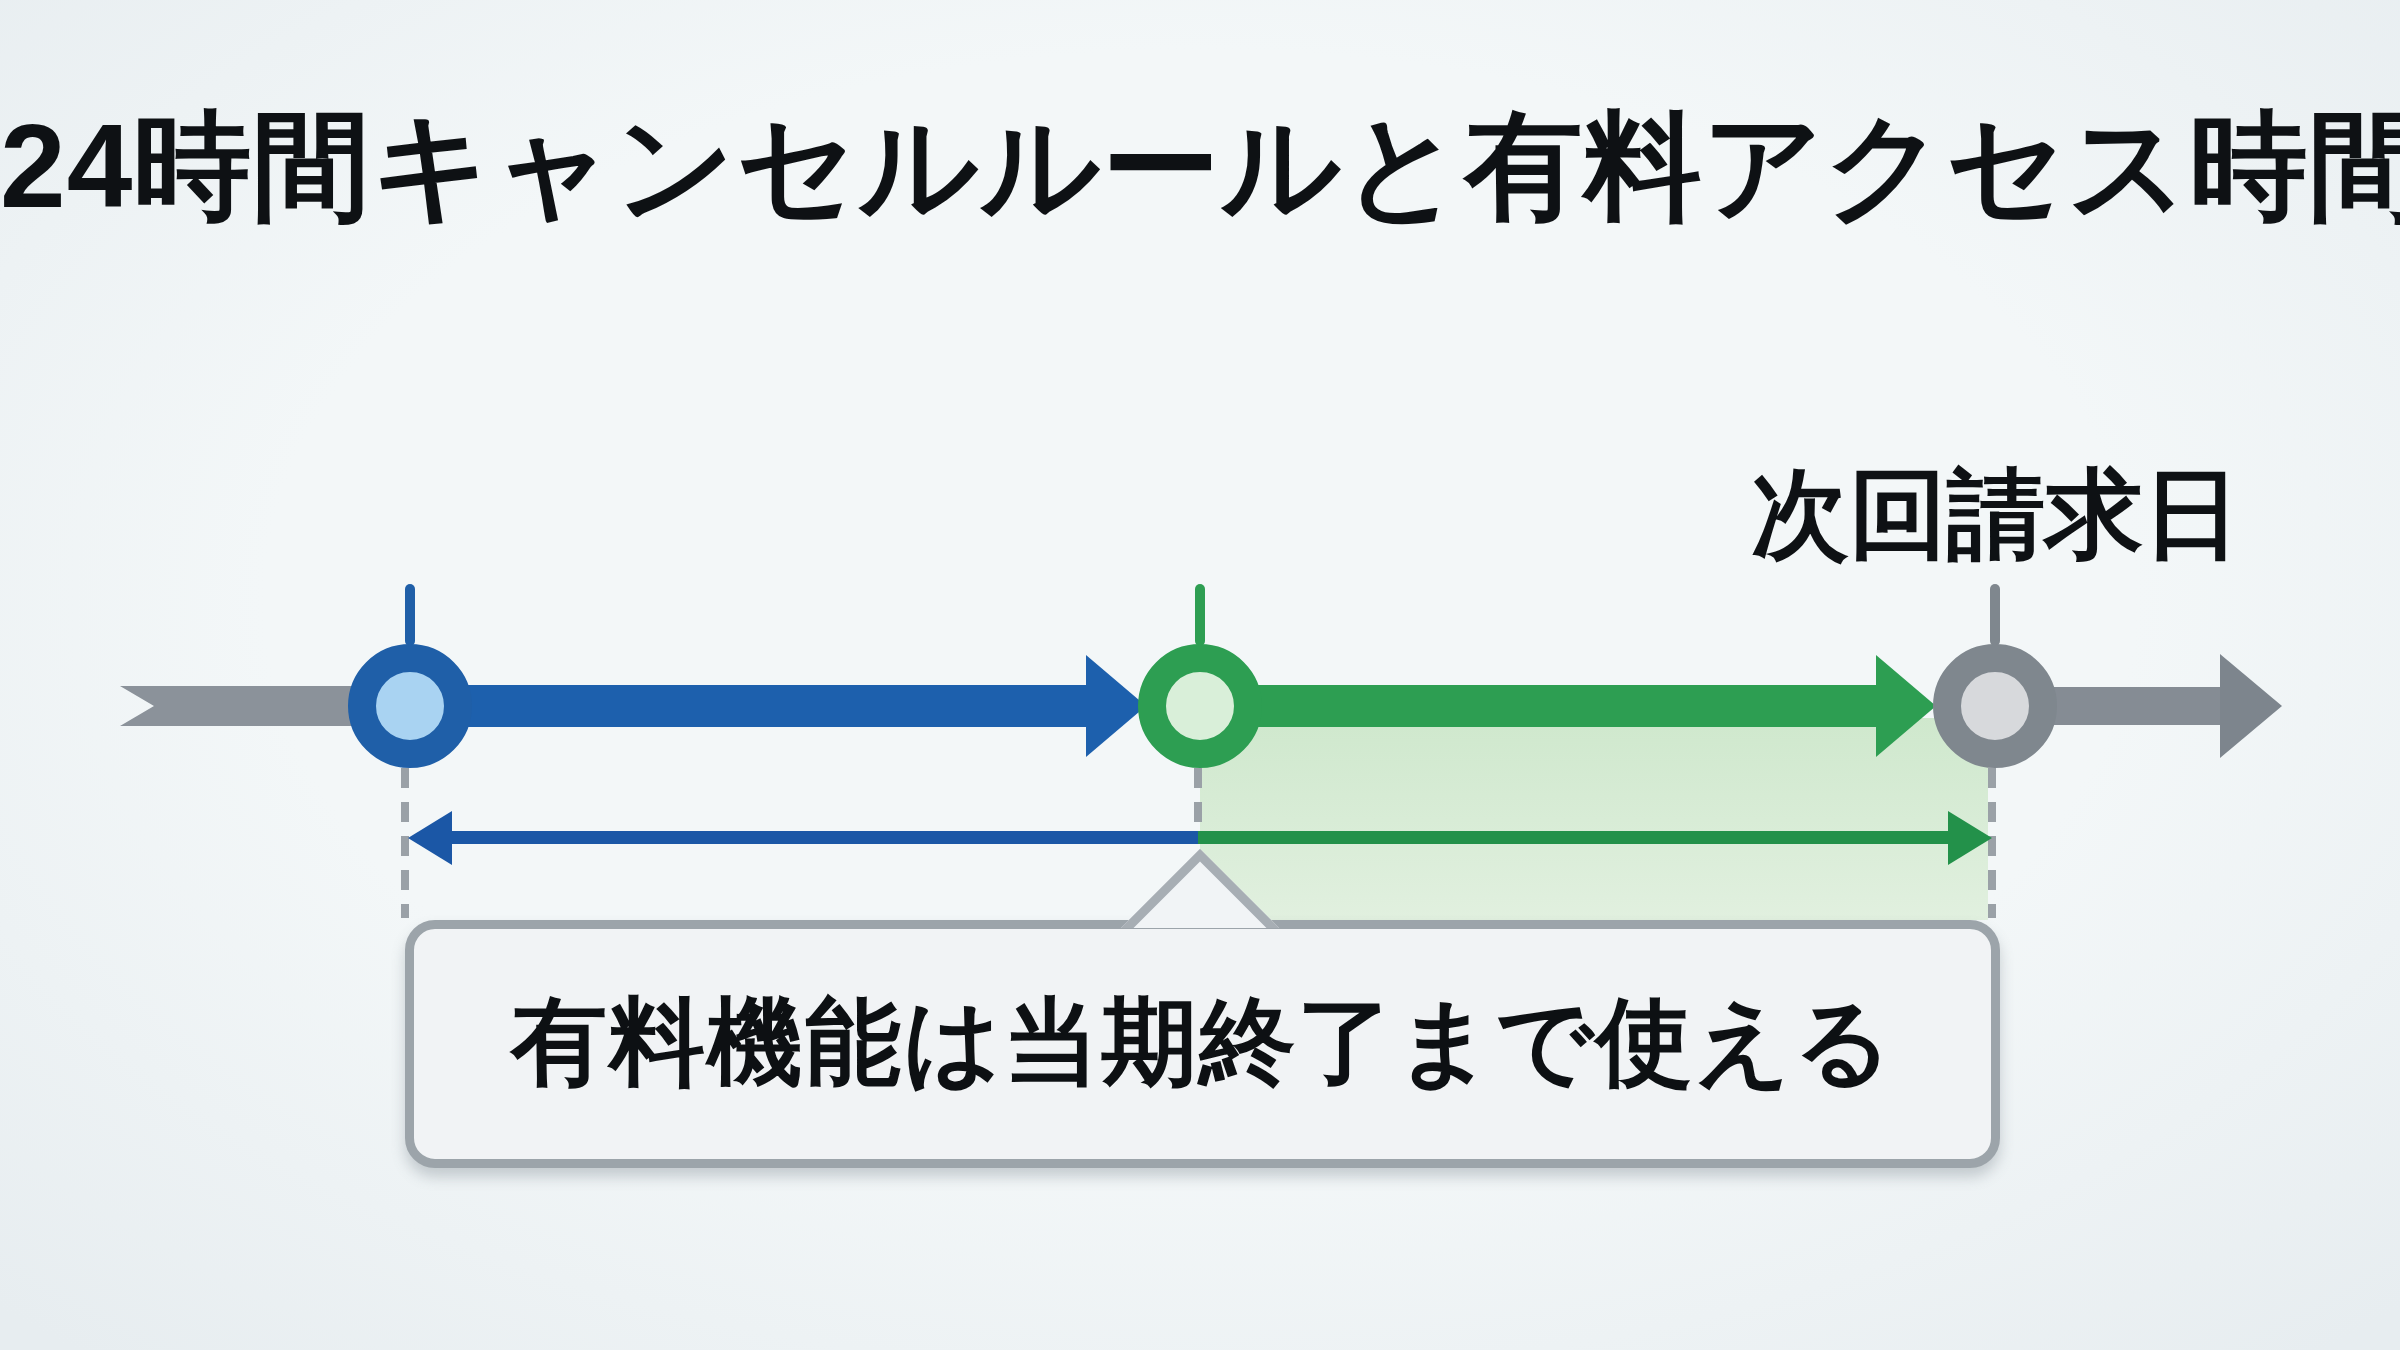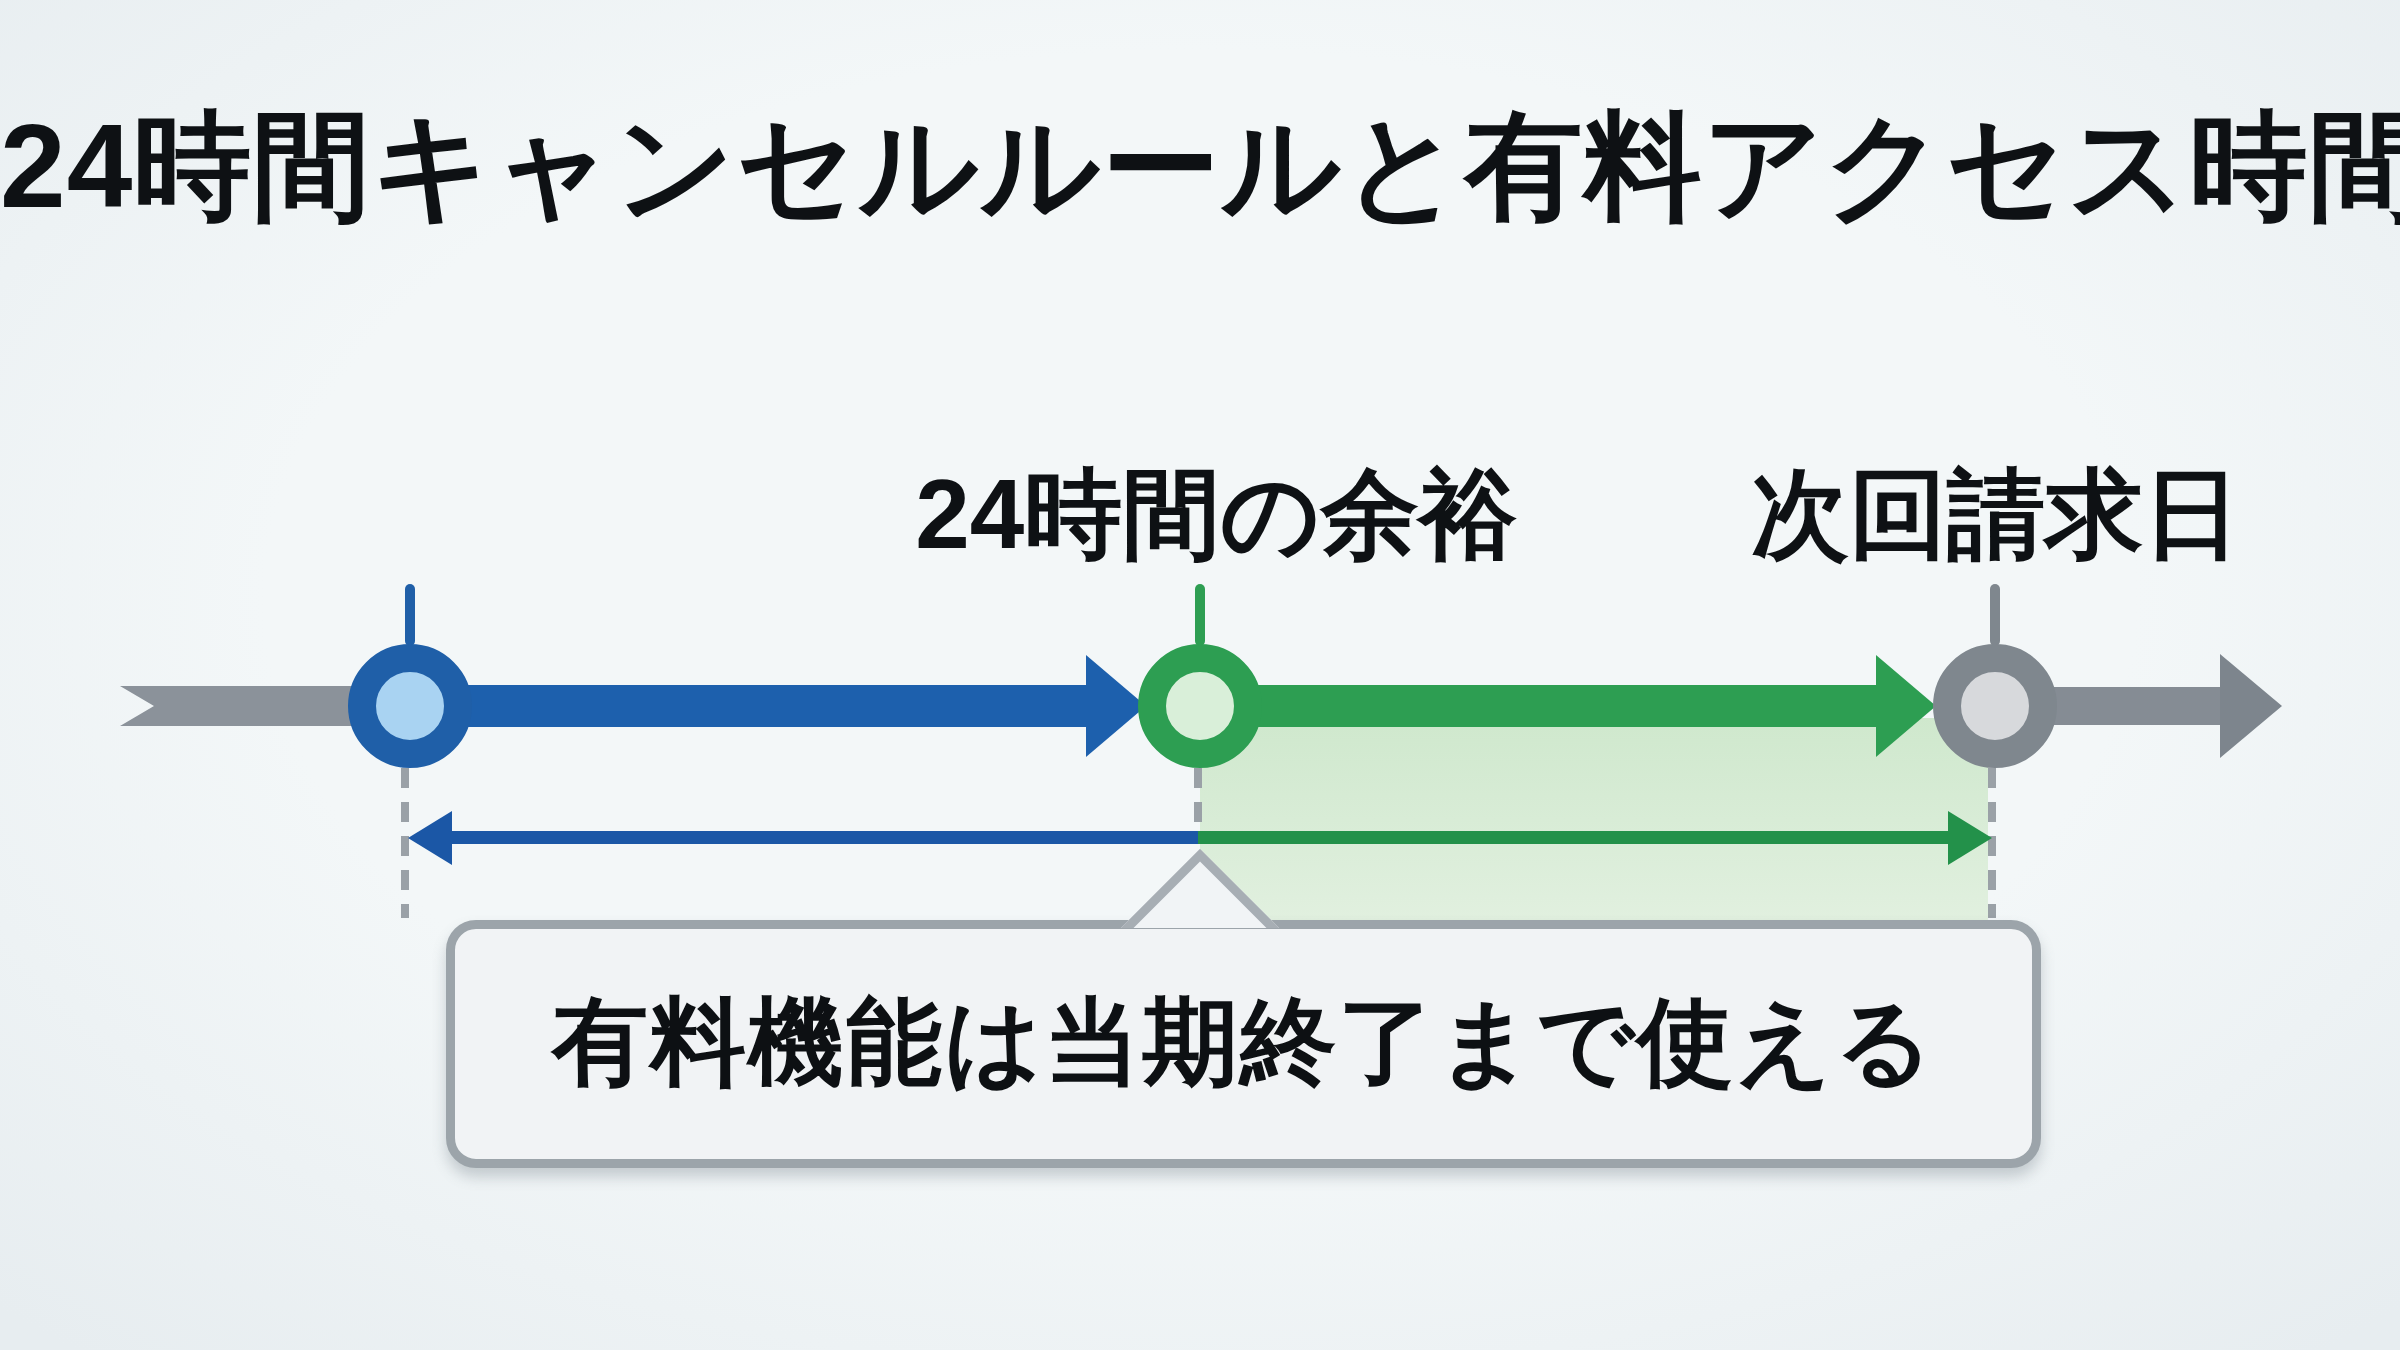--- a/index.html
+++ b/index.html
@@ -74,21 +74,21 @@
   
   .notch-clip{position:absolute;left:1118px;top:838px;width:164px;height:90px;overflow:hidden;z-index:6;}
   .notch{
     position:absolute;left:26px;top:34px;width:112px;height:112px;box-sizing:border-box;
     background:#f1f4f6;border:9px solid #a7aeb4;transform:rotate(45deg);
   }
   .callout{
     position:absolute;left:405px;top:920px;width:1595px;height:248px;box-sizing:border-box;
     background:#f1f3f5;border:9px solid #9ca4aa;border-radius:30px;
     box-shadow:0 9px 14px rgba(96,108,118,0.30);
-    display:flex;align-items:center;justify-content:center;z-index:5;margin-left:41px;
+    display:flex;align-items:center;justify-content:center;z-index:5;
   }
   .callout-text{
     font-size:96px;font-weight:900;color:#0d1013;letter-spacing:2px;white-space:nowrap;
   }
   
   .footer{
     position:absolute;left:0;top:1253px;width:2400px;height:97px;box-sizing:border-box;
     background:#16344c;border-top:4px solid #0e2435;
     display:flex;align-items:center;justify-content:center;gap:18px;z-index:7;
   }
@@ -96,21 +96,20 @@
   .footer .sep{color:#dde6ea;font-size:45px;font-weight:300;}
   .footer .tagline{color:#f3f6f8;font-size:45px;font-weight:600;letter-spacing:1px;}
 </style>
 </head>
 <body>
 
 <div class="stage">
 
   <div class="title">24時間キャンセルルールと有料アクセス時間</div>
 
-  <div class="pt-label lbl-grace">24時間の余裕</div>
   <div class="pt-label lbl-billing">次回請求日</div>
 
   <div class="stem stem-blue"></div>
   <div class="stem stem-green"></div>
   <div class="stem stem-gray"></div>
 
   <div class="green-region"></div>
 
   <div class="dash dash-1"></div>
   <div class="dash dash-2"></div>

